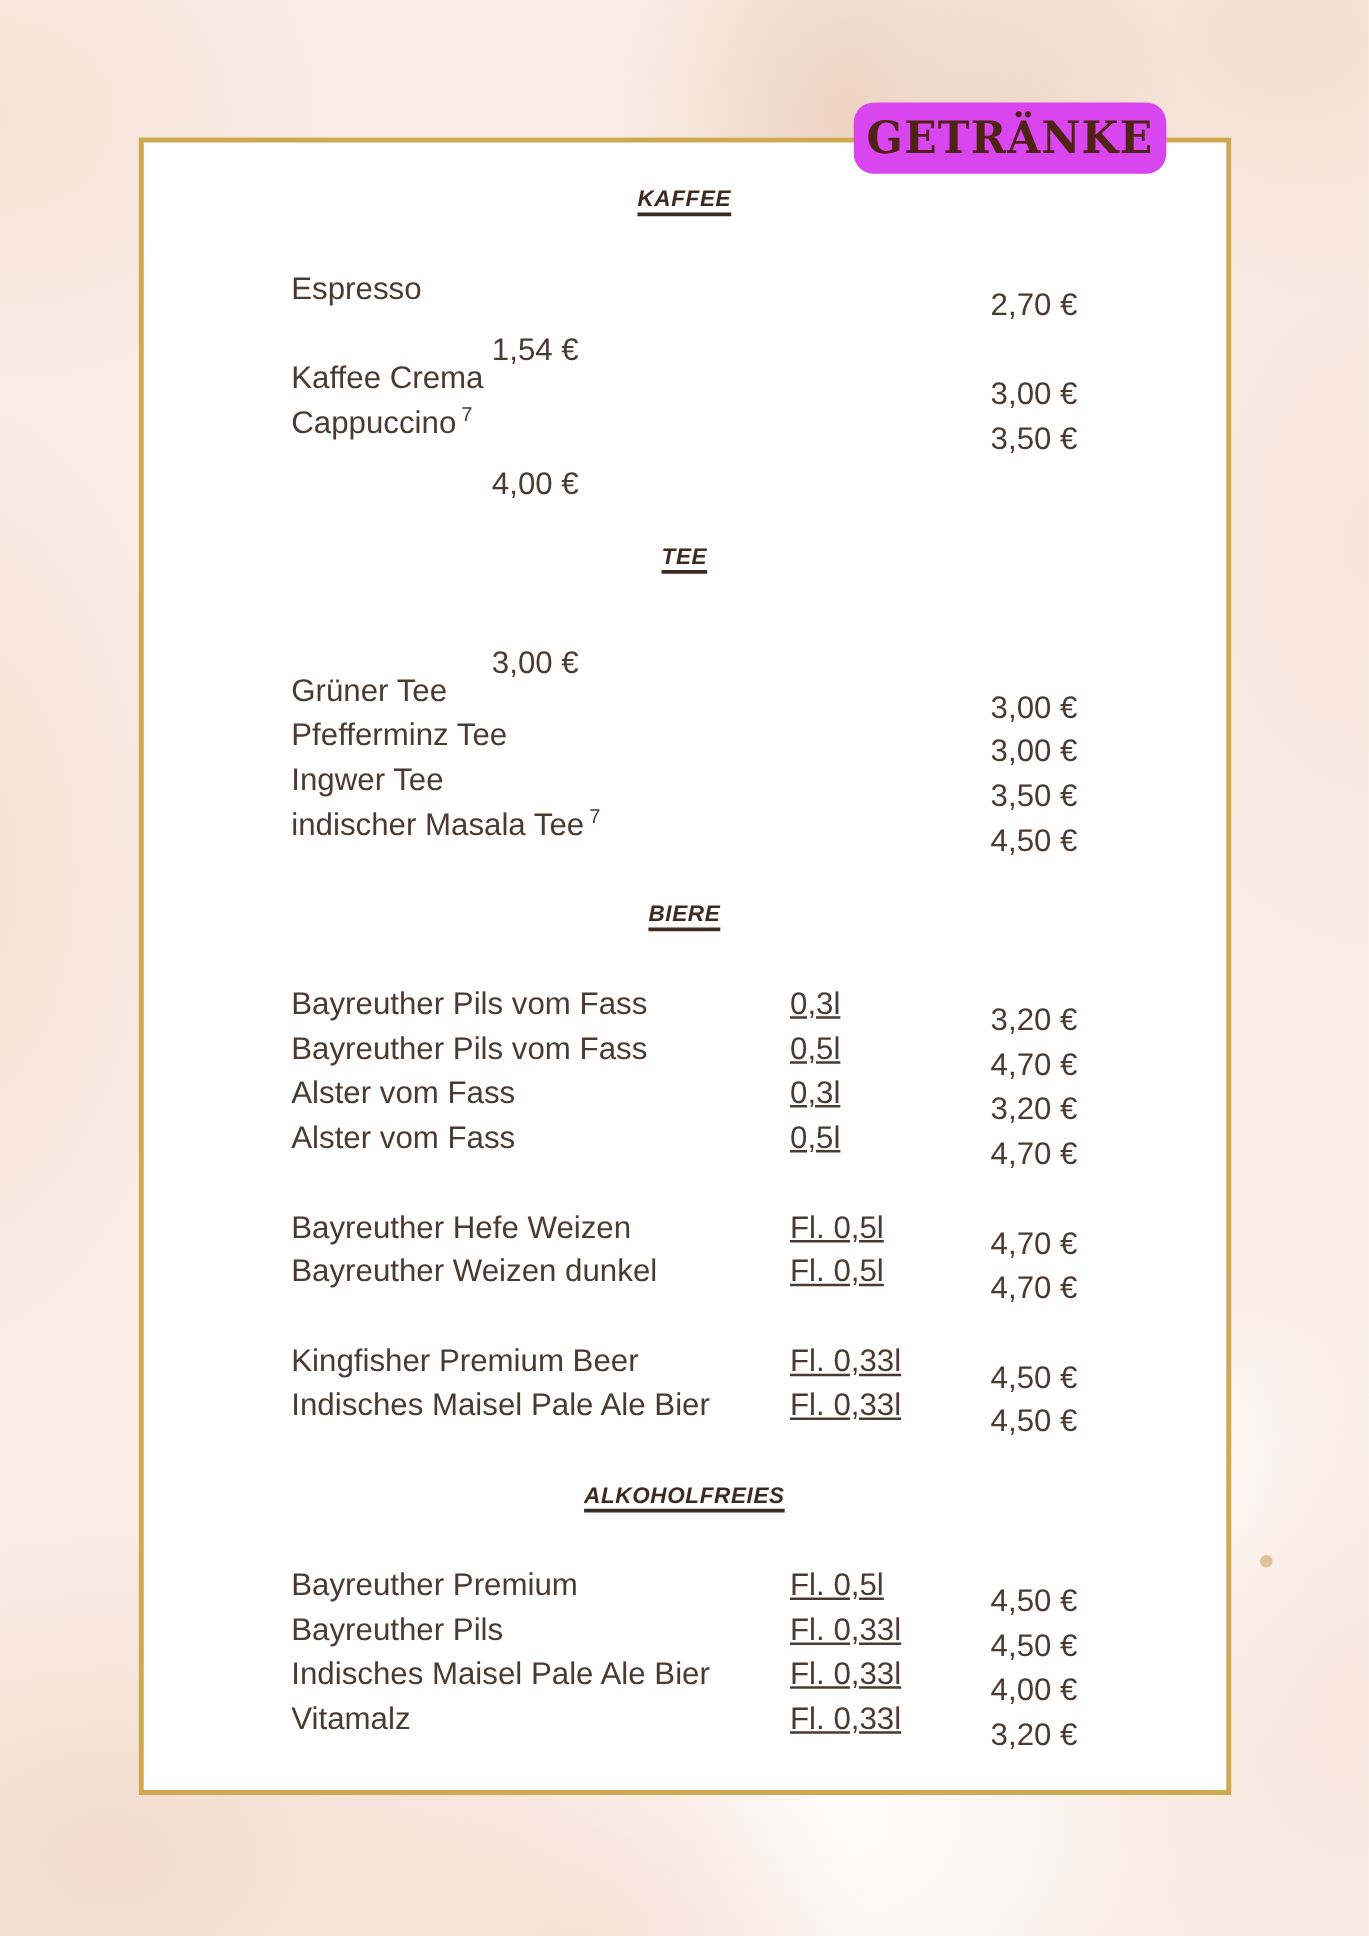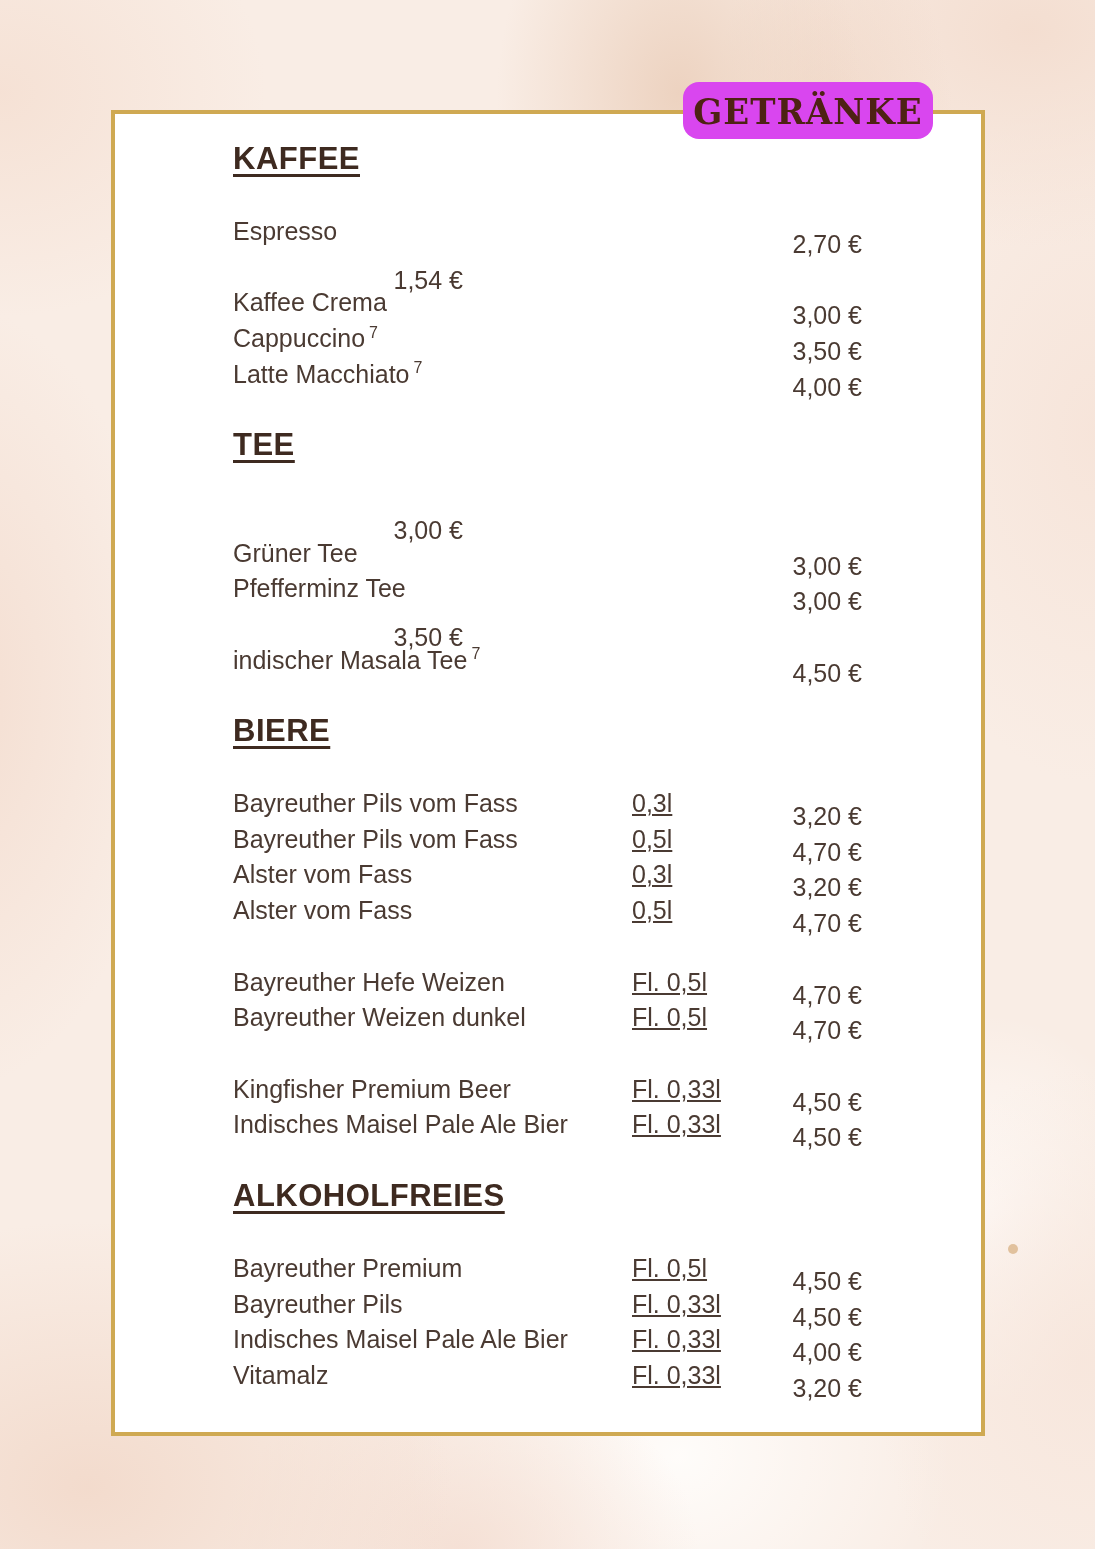--- a/index.html
+++ b/index.html
@@ -48,29 +48,31 @@
     letter-spacing: 1px;
     color: #4e2214;
     transform: scaleY(1.05);
     white-space: nowrap;
   }
 
   .sections { padding: 0 119px 0 118px; }
 
   .menu-section .section-header {
     display: block;
+    text-align: center;
     margin: 38px 0 40px 0;
-    font-size: 31px;
+    font-size: 18px;
     font-weight: bold;
     line-height: 30px;
     color: #3e2a20;
     text-decoration: underline;
     text-decoration-thickness: 2.5px;
     text-underline-offset: 5px;
     letter-spacing: 0.5px;
+    font-style: italic;
   }
   .menu-section:first-child .section-header { margin-top: 30px; }
 
   .group + .group { margin-top: 36px; }
 
   .row {
     display: flex;
     align-items: center;
     height: 35.6px;
     font-size: 25px;
@@ -123,21 +125,20 @@
     <span class="price">3,00 €</span>
   </div>
 
   <div class="row">
     <span class="name"><span class="nm">Cappuccino</span><sup>7</sup></span>
     <span class="size"></span>
     <span class="price">3,50 €</span>
   </div>
 
   <div class="row">
-    <span class="name"><span class="nm">Latte Macchiato</span><sup>7</sup></span>
     <span class="size"></span>
     <span class="price">4,00 €</span>
   </div>
 </div>
         </div>
   </section>
 
   <section class="menu-section">
     <span class="section-header">TEE</span>
     <div class="groups">
@@ -153,20 +154,21 @@
     <span class="price">3,00 €</span>
   </div>
 
   <div class="row">
     <span class="name"><span class="nm">Pfefferminz Tee</span></span>
     <span class="size"></span>
     <span class="price">3,00 €</span>
   </div>
 
   <div class="row">
+    <span class="name"><span class="nm">Ingwer Tee</span></span>
     <span class="size"></span>
     <span class="price">3,50 €</span>
   </div>
 
   <div class="row">
     <span class="name"><span class="nm">indischer Masala Tee</span><sup>7</sup></span>
     <span class="size"></span>
     <span class="price">4,50 €</span>
   </div>
 </div>

